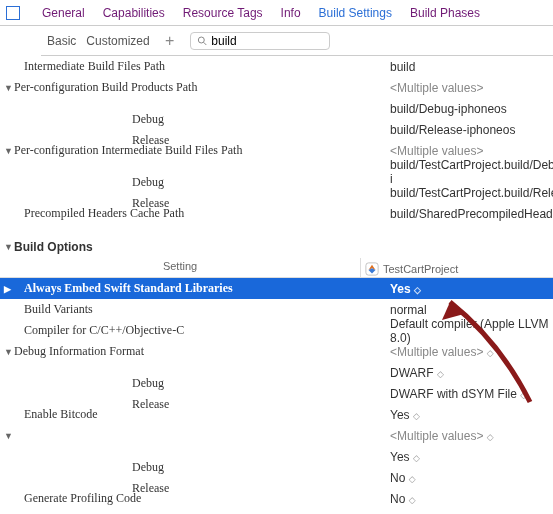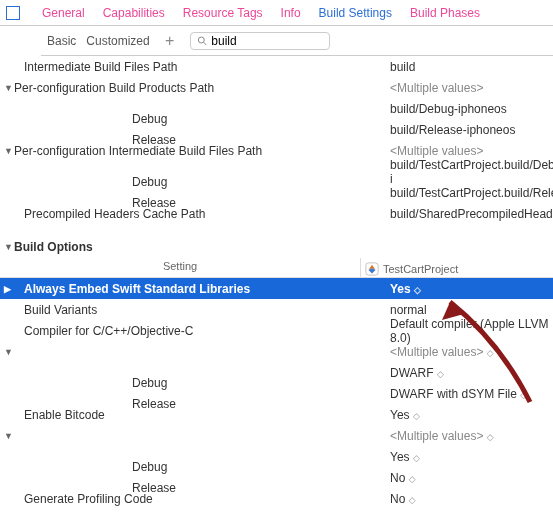--- a/index.html
+++ b/index.html
@@ -1,38 +1,38 @@
 <!DOCTYPE html>
 <html><head>
 <meta charset="utf-8">
 <style>
 * { margin: 0; padding: 0; box-sizing: border-box; font-family: -apple-system, "Helvetica Neue", Arial, sans-serif; }
 body { width: 553px; height: 514px; background: #fff; font-size: 12px; color: #333; overflow: hidden; position: relative; }
 
 .top-tabs { display: flex; align-items: center; height: 26px; border-bottom: 1px solid #ccc; padding-left: 6px; gap: 18px; }
 .top-tabs .icon-box { width: 14px; height: 14px; border: 1.5px solid #2b6fd6; display: inline-block; margin-right: 4px; }
-.top-tabs .tab { color: #ec4899; cursor: pointer; }
+.top-tabs .tab { color: #701a75; cursor: pointer; }
 .top-tabs .tab.active { color: #2b6fd6; }
 
 .filter-bar { display: flex; align-items: center; height: 30px; border-bottom: 1px solid #ccc; padding: 0 6px; gap: 10px; margin-left: 41px; }
 .filter-bar .txt-btn { color: #555; cursor: pointer; }
 .seg { display: flex; border-radius: 4px; overflow: hidden; }
 .seg .seg-btn { padding: 2px 10px; border: 1px solid #2b6fd6; color: #2b6fd6; background: #fff; cursor: pointer; font-size: 12px; }
 .seg .seg-btn.active { background: #2b6fd6; color: #fff; }
 .seg .seg-btn + .seg-btn { border-left: none; }
 .plus { color: #888; font-size: 16px; width: 20px; text-align: center; cursor: pointer; }
 .search { display: flex; align-items: center; border: 1px solid #ccc; border-radius: 4px; padding: 1px 6px; flex: 1; max-width: 140px; }
 .search svg { width: 12px; height: 12px; fill: #888; margin-right: 4px; }
 .search input { border: none; outline: none; font-size: 12px; width: 100%; }
 
 .content { height: calc(514px - 56px); overflow: hidden; }
 .row { display: flex; align-items: center; height: 21px; padding-left: 4px; }
 .row .tri { width: 10px; font-size: 9px; color: #666; flex: none; }
 .row .tri.blank { visibility: hidden; }
-.row .label { flex: none; }
+.row .label { flex: none; font-family: Liberation Serif, serif; }
 .row .val { position: absolute; left: 390px; }
 .row.indent1 .label { padding-left: 10px; }
 .row.indent2 .label { padding-left: 128px; margin-top: 21px; }
 .row.muted .val { color: #888; }
 .updown { font-size: 9px; color: #999; letter-spacing: -2px; }
 
 .section-hdr { display: flex; align-items: center; height: 22px; padding-left: 4px; margin-top: 12px; font-weight: 600; }
 .section-hdr .tri { width: 10px; font-size: 9px; color: #666; }
 
 .col-hdr { display: flex; height: 20px; border-bottom: 1px solid #ddd; color: #666; font-size: 11px; }
@@ -138,20 +138,21 @@
     <span class="label">Build Variants</span>
     <span class="val">normal</span>
   </div>
   <div class="row indent1">
     <span class="tri blank">▶</span>
     <span class="label">Compiler for C/C++/Objective-C</span>
     <span class="val">Default compiler (Apple LLVM 8.0)</span>
   </div>
   <div class="row muted">
     <span class="tri">▼</span>
+    <span class="label">Debug Information Format</span>
     <span class="val"><span>&lt;Multiple values&gt;</span> <span class="updown">◇</span></span>
   </div>
   <div class="row indent2">
     <span class="label">Debug</span>
     <span class="val"><span>DWARF</span> <span class="updown">◇</span></span>
   </div>
   <div class="row indent2">
     <span class="label">Release</span>
     <span class="val"><span>DWARF with dSYM File</span> <span class="updown">◇</span></span>
   </div>

